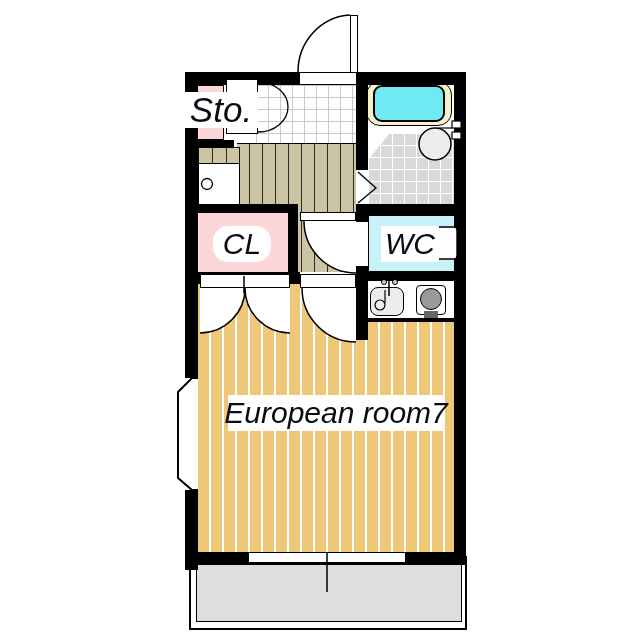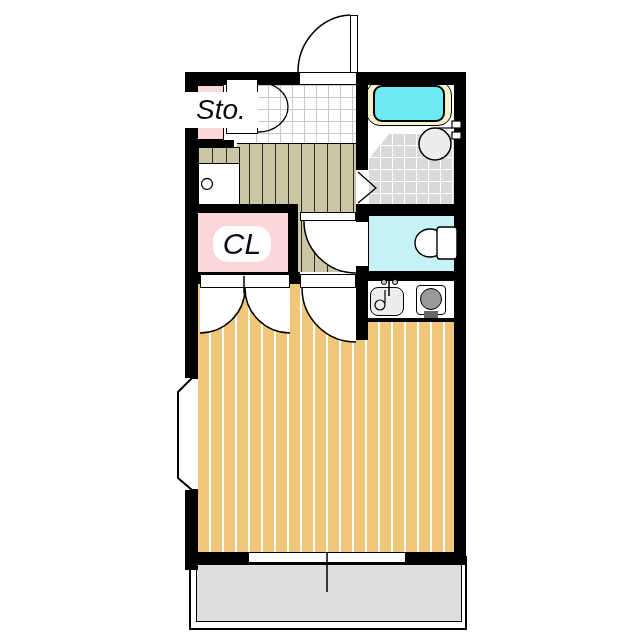--- a/index.html
+++ b/index.html
@@ -115,20 +115,26 @@
     <line x1="385" y1="290" x2="385" y2="303" stroke="#000" stroke-width="1.2"></line>
     <circle cx="380" cy="305" r="5" fill="none" stroke="#000" stroke-width="1.2"></circle>
 
     <circle cx="207" cy="184" r="5.5" fill="#fff" stroke="#000" stroke-width="1.3"></circle>
 
     <path d="M198,378 L192,378 L178,392 L178,478 L192,490 L198,490" fill="#fff" stroke="#000" stroke-width="2"></path>
 
     <line x1="327" y1="553" x2="327" y2="592" stroke="#000" stroke-width="1.5"></line>
   </svg>
 
-  <div class="label" style="left:184px;top:92px;width:74px;height:36px;font-size:28px;">
+  <div class="label" style="left:184px;top:92px;width:74px;height:36px;font-size:35px;">
     <span>Sto.</span>
   </div>
   <div class="label" style="left:213px;top:226px;width:58px;height:36px;font-size:30px;border-radius:15px;">
     <span>CL</span>
   </div>
+  <div class="label" style="left:381px;top:226px;width:58px;height:36px;font-size:30px;">
+    <span>WC</span>
+  </div>
+  <div class="label" style="left:228px;top:395px;width:216px;height:36px;font-size:30px;">
+    <span>European room7</span>
+  </div>
 
 </div>
 
 </body></html>

